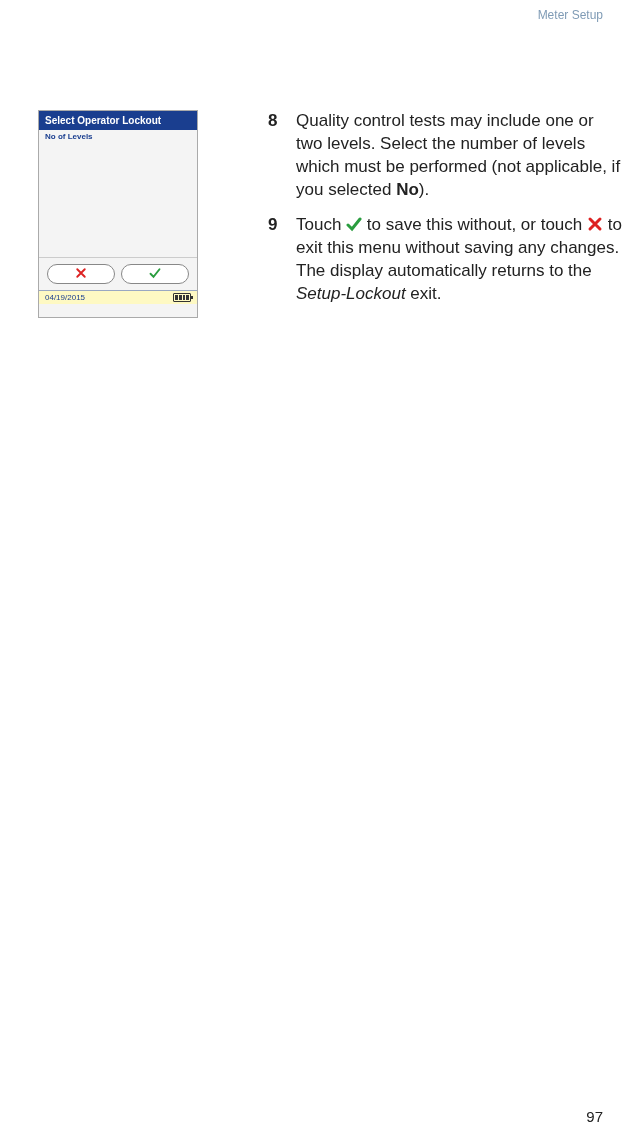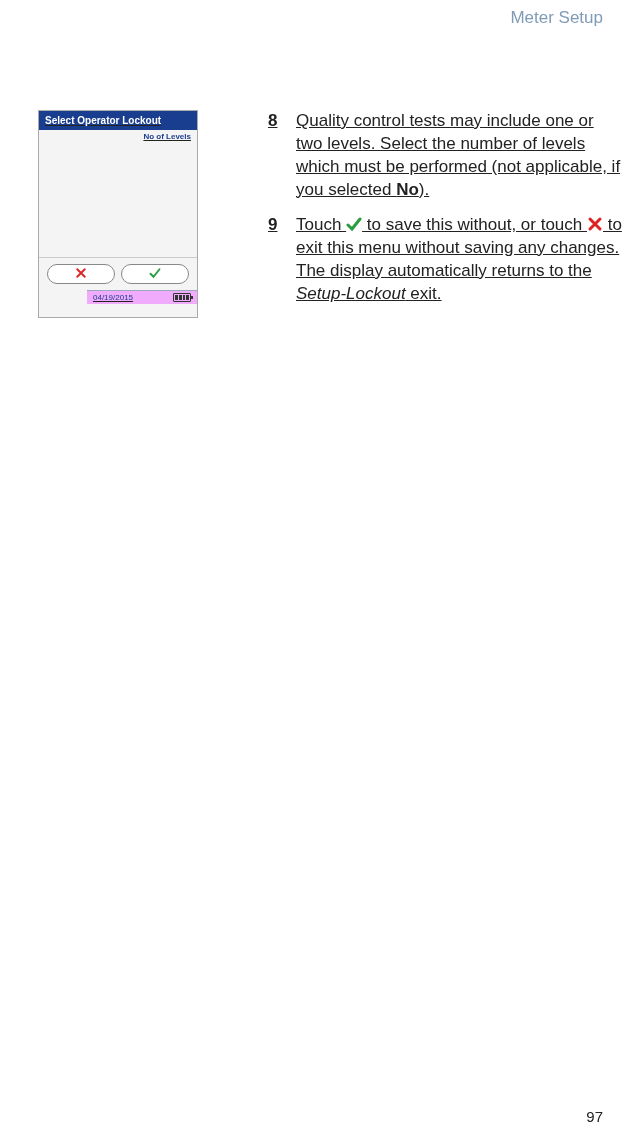--- a/index.html
+++ b/index.html
@@ -8,36 +8,35 @@
       height: 1139px;
       background: #fff;
       font-family: Arial, Helvetica, sans-serif;
       position: relative;
       color: #222;
     }
     .header-label {
       position: absolute;
       top: 8px;
       right: 24px;
-      font-size: 17px;
+      font-size: 12px;
       color: #7f9bb5;
       font-weight: 400;
     }
     .page-number {
       position: absolute;
       bottom: 14px;
       right: 24px;
       font-size: 15px;
       color: #222;
     }
     .content-row {
       display: flex;
       padding: 110px 4px 0 38px;
       gap: 70px;
-      text-decoration: underline;
     }
     
     .device {
       width: 160px;
       flex-shrink: 0;
       border: 1px solid #aaa;
       background: #f4f4f4;
       display: flex;
       flex-direction: column;
     }
@@ -47,21 +46,20 @@
       font-size: 10px;
       font-weight: bold;
       padding: 4px 6px;
     }
     .device-sublabel {
       font-size: 8px;
       font-weight: bold;
       color: #1a3e8f;
       padding: 2px 6px 6px 6px;
       background: #f4f4f4;
-      text-align: right;
     }
     .device-body {
       background: #f4f4f4;
       padding: 4px 10px 8px 10px;
       min-height: 110px;
     }
     .option-btn {
       display: block;
       width: 100%;
       text-align: center;
@@ -92,29 +90,28 @@
       height: 20px;
       border: 1px solid #888;
       border-radius: 10px;
       background: #fff;
       display: flex;
       align-items: center;
       justify-content: center;
     }
     .small-btn svg { width: 12px; height: 12px; }
     .device-statusbar {
-      background: #f0abfc;
+      background: #fef9c3;
       display: flex;
       justify-content: space-between;
       align-items: flex-end;
       padding: 2px 6px;
       font-size: 8px;
       color: #1a3e8f;
       border-top: 1px solid #9aa8c2;
-      margin-left: 48px;
     }
     .battery {
       width: 18px;
       height: 9px;
       border: 1px solid #333;
       border-radius: 1px;
       position: relative;
       display: flex;
       gap: 1px;
       padding: 1px;

